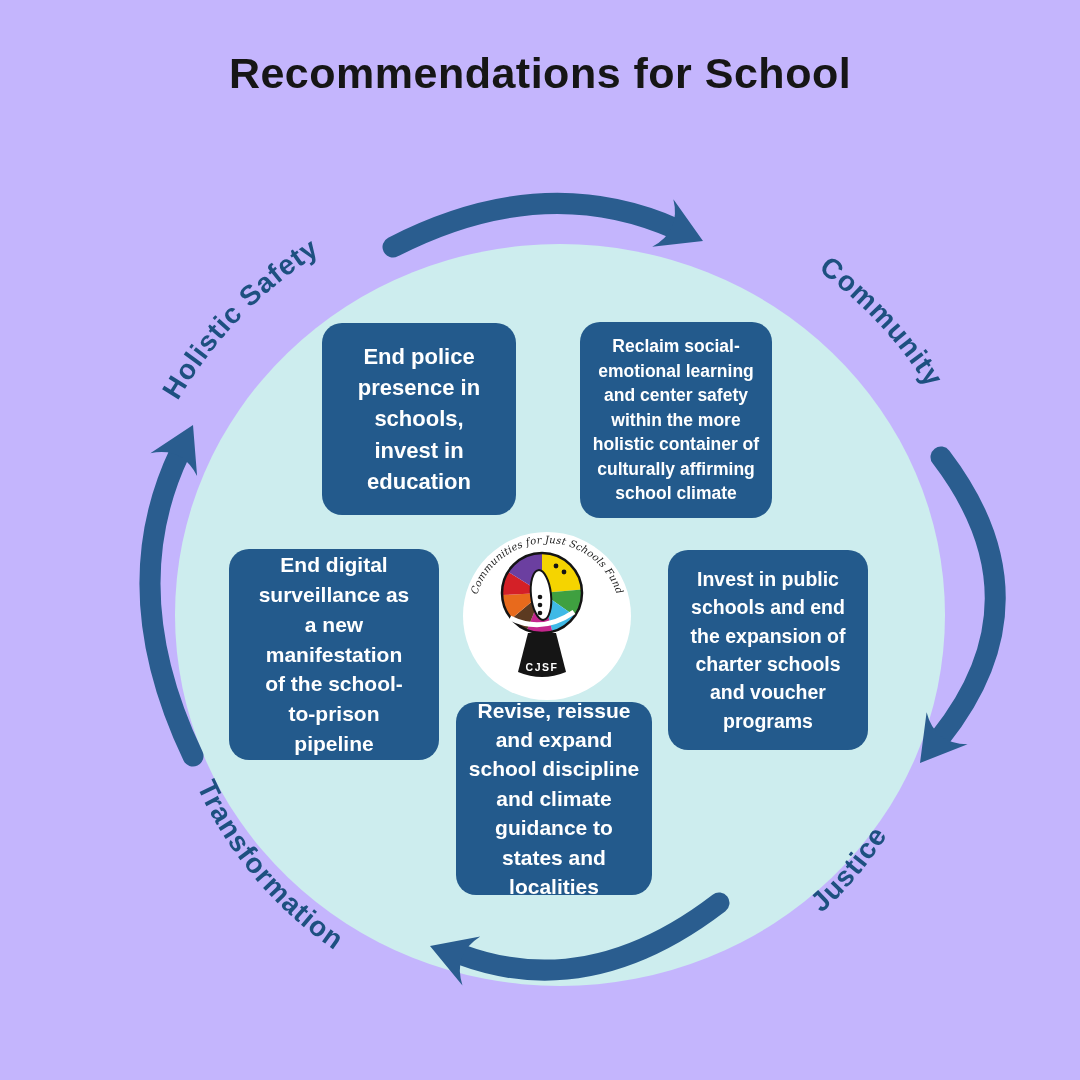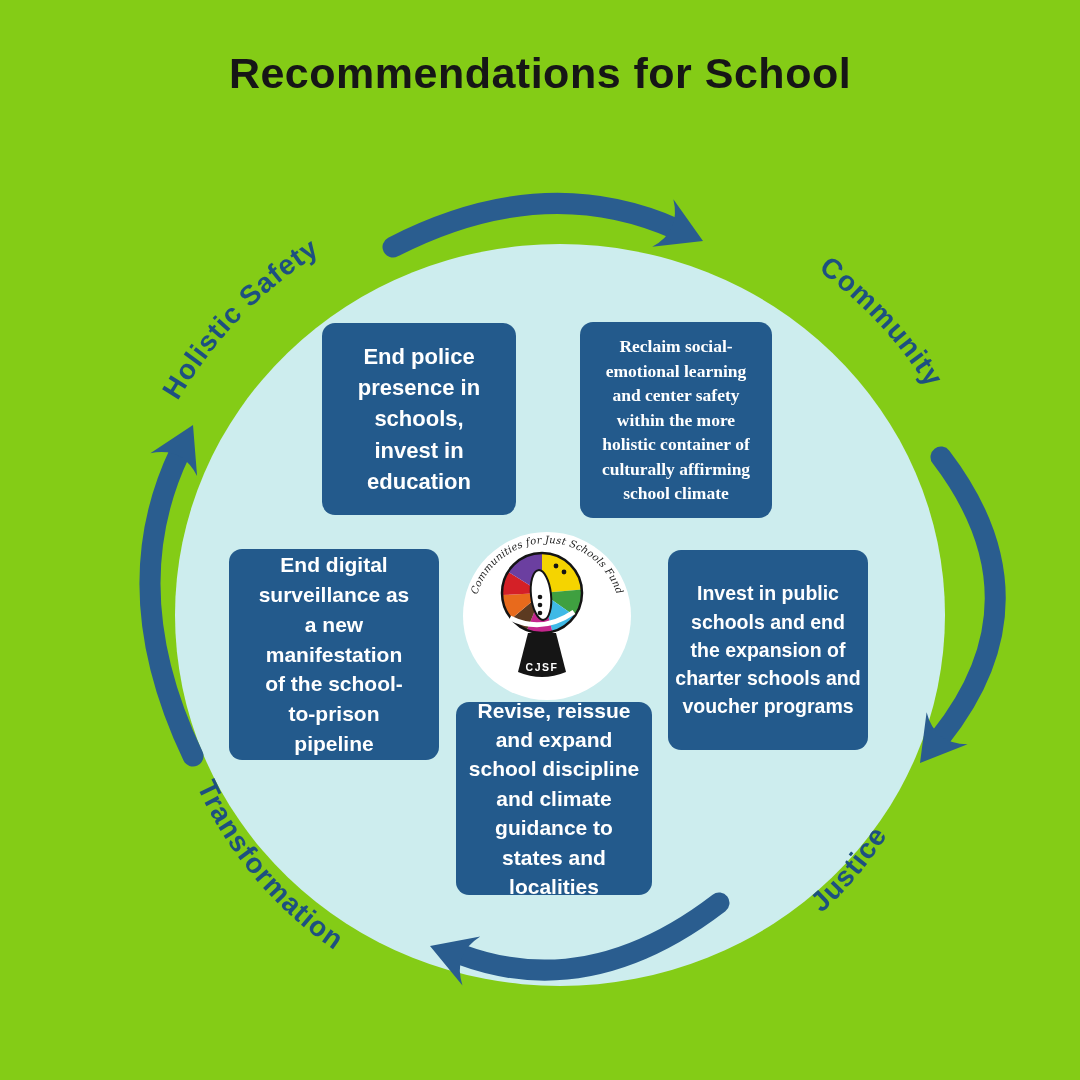--- a/index.html
+++ b/index.html
@@ -1,45 +1,45 @@
 <!DOCTYPE html>
 <html><head>
 <meta charset="utf-8">
 <style>
   html,body{margin:0;padding:0;}
   .stage{
     position:relative;
     width:1080px;height:1080px;
-    background:#84cc16;
+    background:#c4b5fd;
     overflow:hidden;
     font-family:"Liberation Sans","DejaVu Sans",sans-serif;
   }
   .title{
     position:absolute;top:44px;left:0;width:1080px;
     text-align:center;
     color:#161616;
     font-size:43px;font-weight:800;line-height:1.38;
     letter-spacing:0.5px;
   }
   .bg-svg{position:absolute;top:0;left:0;}
   .card{
     position:absolute;
     background:#235A8C;
-    border-radius:13px;
+    border-radius:20px;
     color:#FFFFFF;
     display:flex;align-items:center;justify-content:center;
     text-align:center;
     font-weight:700;
     box-sizing:border-box;
   }
   .card .card-text{width:100%;}
   #card-police        {left:322px;top:323px;width:194px;height:192px;padding:14px 22px;font-size:22px;line-height:1.42;}
-  #card-sel           {left:580px;top:322px;width:192px;height:196px;padding:12px 10px;font-size:17.5px;line-height:1.4;font-family:Liberation Serif, serif;}
+  #card-sel           {left:580px;top:322px;width:192px;height:196px;padding:12px 10px;font-size:17.5px;line-height:1.4;}
   #card-surveillance  {left:229px;top:549px;width:210px;height:211px;padding:14px 28px;font-size:21px;line-height:1.42;}
-  #card-public-schools{left:668px;top:550px;width:200px;height:200px;padding:14px 6px;font-size:19.5px;line-height:1.45;}
+  #card-public-schools{left:668px;top:550px;width:200px;height:200px;padding:14px 20px;font-size:19.5px;line-height:1.45;}
   #card-guidance      {left:456px;top:702px;width:196px;height:193px;padding:20px 12px;font-size:21px;line-height:1.4;}
   .curve-label{
     font-size:28px;font-weight:700;letter-spacing:1px;
     fill:#1D5080;
   }
   .logo-arc-text{
     font-family:"DejaVu Serif","Liberation Serif",serif;
     font-style:italic;
     font-size:10px;letter-spacing:0.2px;
     fill:#1d1d1d;

